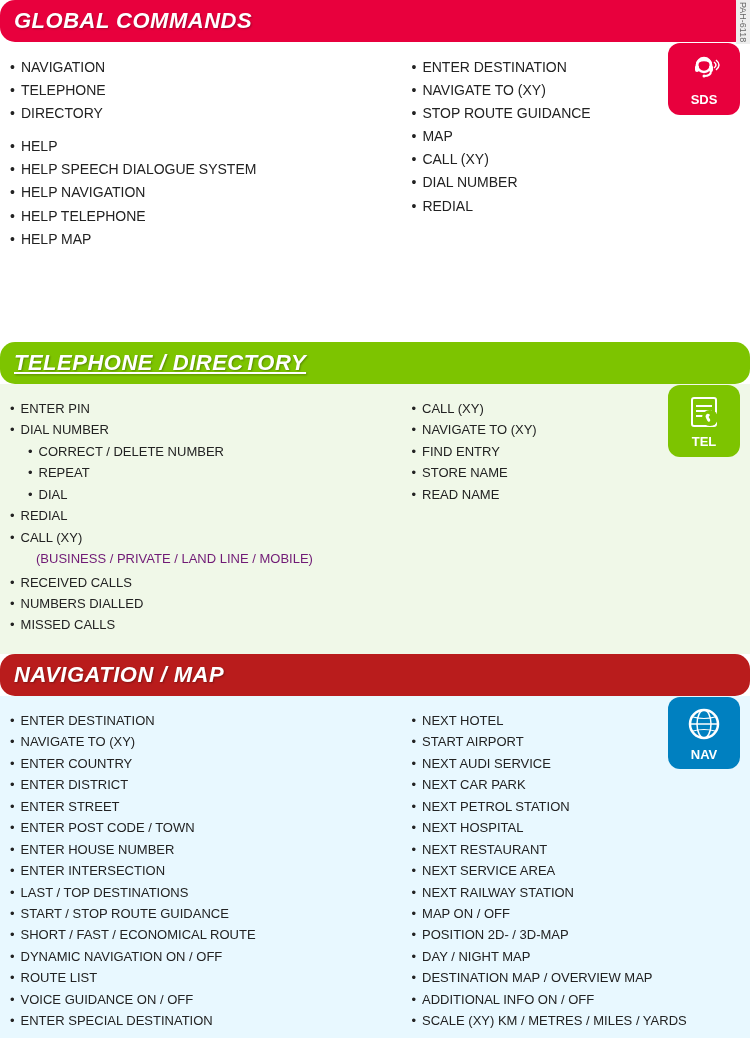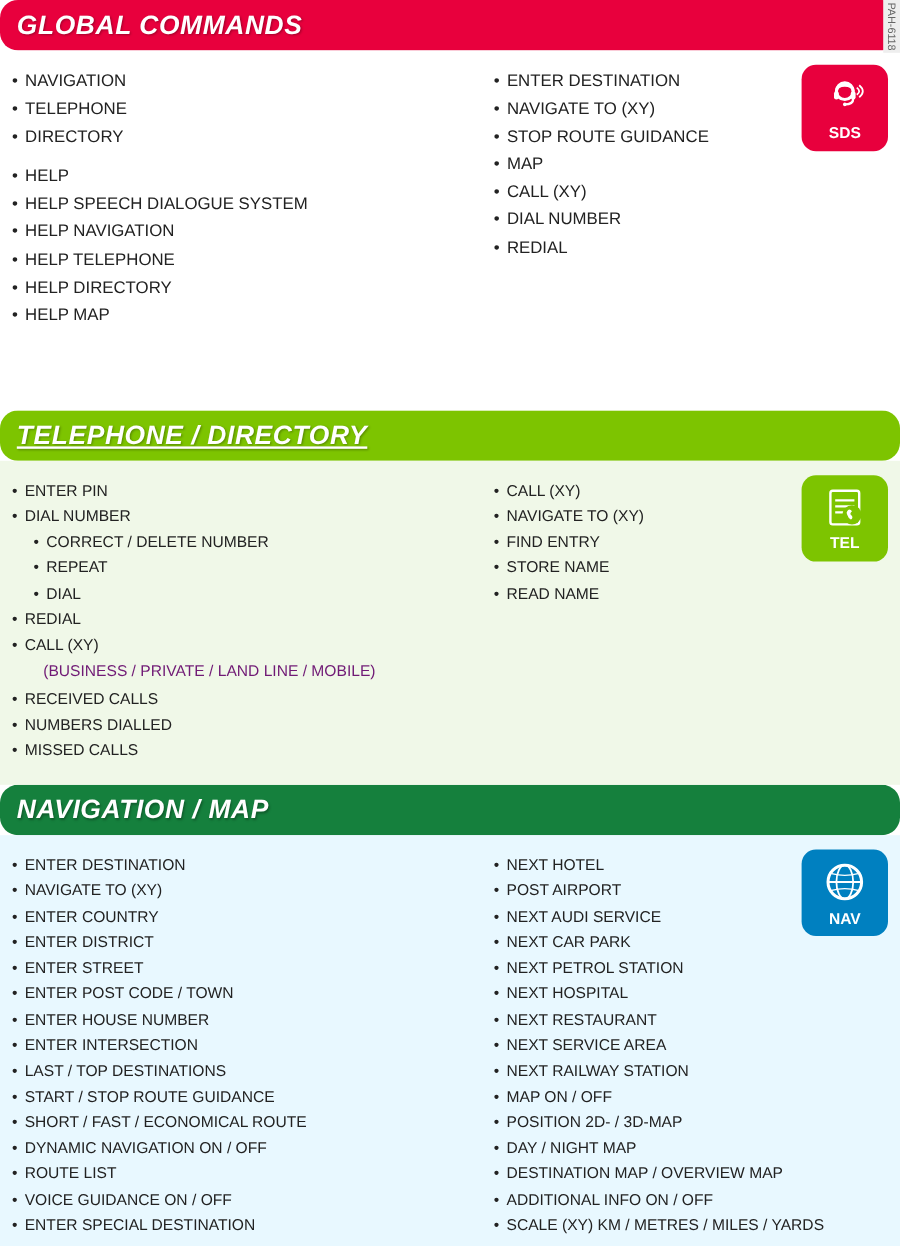--- a/index.html
+++ b/index.html
@@ -30,35 +30,35 @@
       font-weight: 900;
       font-size: 22px;
       font-style: italic;
       letter-spacing: 0.5px;
       color: #fff;
       text-shadow: 1px 1px 2px rgba(0,0,0,0.3);
       border-radius: 15px;
     }
     .section-header.pink { background: #e8003d; }
     .section-header.green { background: #7dc400; text-decoration: underline; }
-    .section-header.blue { background: #15803d; }
+    .section-header.blue { background: #b91c1c; }
 
     
     .section-body {
       padding: 12px 10px 14px 10px;
       background: #fff;
       position: relative;
     }
     .section-body.light-green { background: #f0f8e8; }
     .section-body.light-blue { background: #e8f8ff; }
 
     
     .icon-badge {
       position: absolute;
-      top: 12px;
+      top: 1px;
       right: 10px;
       width: 72px;
       height: 72px;
       border-radius: 12px;
       display: flex;
       flex-direction: column;
       align-items: center;
       justify-content: center;
       font-weight: bold;
       font-size: 13px;
@@ -173,23 +173,20 @@
           <li>
               <span>HELP SPEECH DIALOGUE SYSTEM</span>
             </li>
           <li>
               <span>HELP NAVIGATION</span>
             </li>
           <li>
               <span>HELP TELEPHONE</span>
             </li>
           <li>
-              <span>HELP DIRECTORY</span>
-            </li>
-          <li>
               <span>HELP MAP</span>
             </li>
         </ul>
       </div>
       <div class="col-right">
         <ul class="cmd-list">
           <li>
               <span>ENTER DESTINATION</span>
             </li>
           <li>
@@ -361,21 +358,21 @@
               <span>ENTER SPECIAL DESTINATION</span>
             </li>
         </ul>
       </div>
       <div class="col-right">
         <ul class="cmd-list">
           <li>
               <span>NEXT HOTEL</span>
             </li>
           <li>
-              <span>POST AIRPORT</span>
+              <span>START AIRPORT</span>
             </li>
           <li>
               <span>NEXT AUDI SERVICE</span>
             </li>
           <li>
               <span>NEXT CAR PARK</span>
             </li>
           <li>
               <span>NEXT PETROL STATION</span>
             </li>

